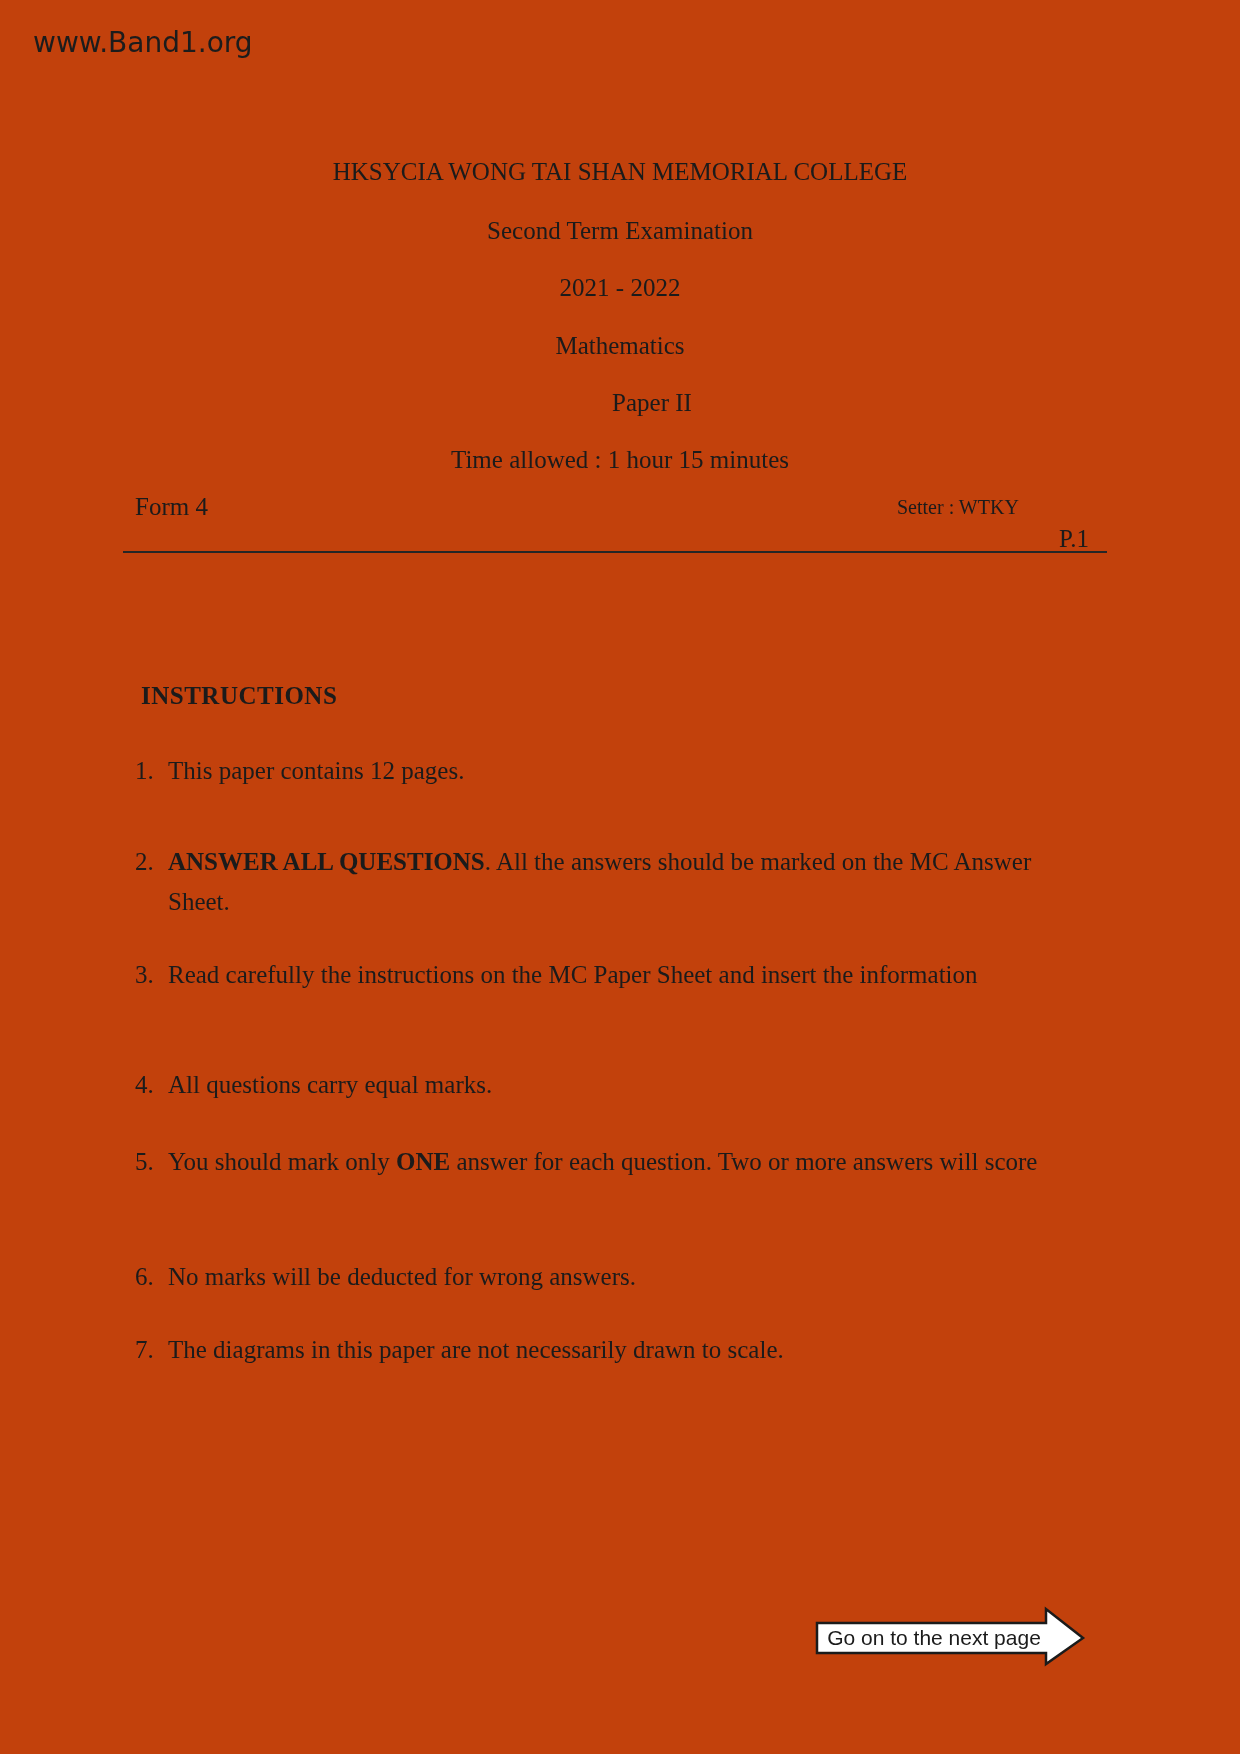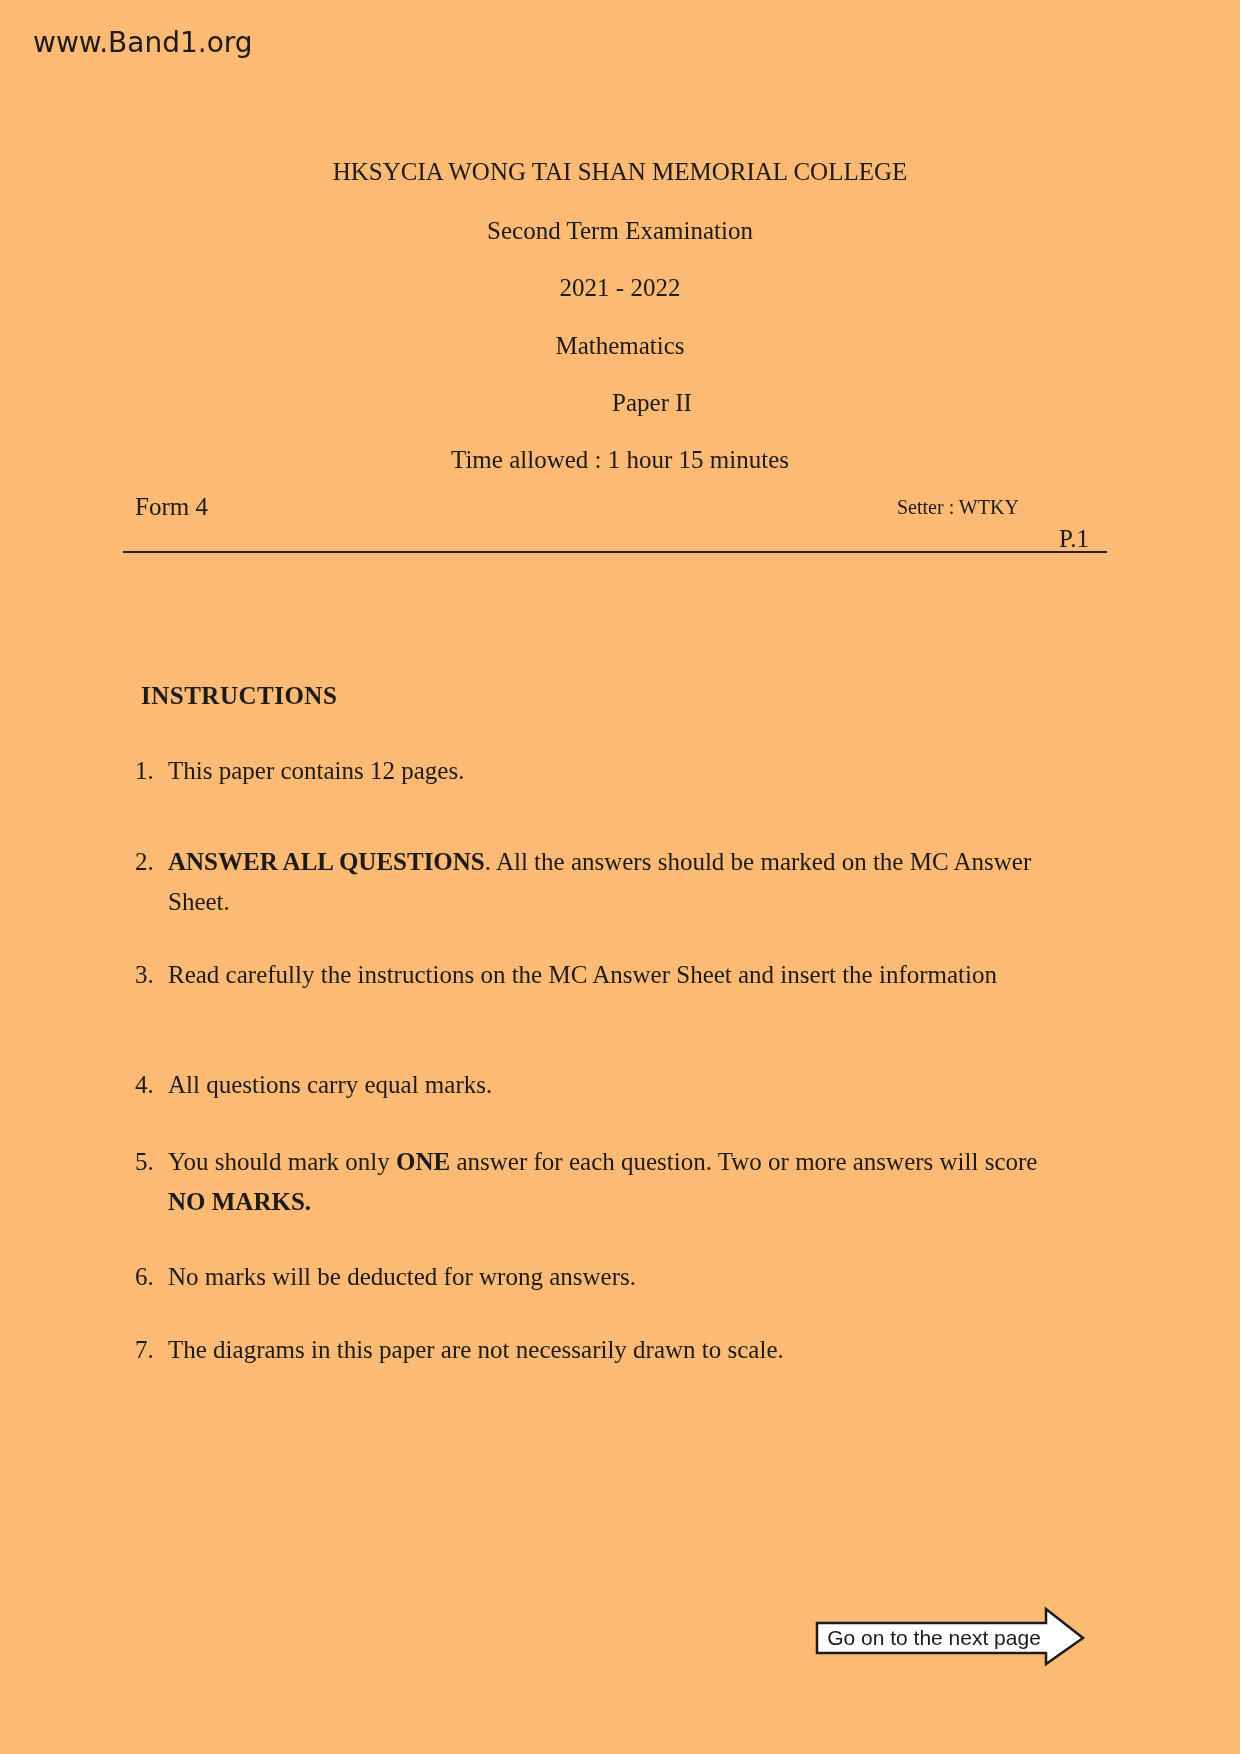--- a/index.html
+++ b/index.html
@@ -1,21 +1,21 @@
 <!DOCTYPE html>
 <html><head>
 <meta charset="utf-8">
 <style>
   html,body{margin:0;padding:0;background:#e8e8e8;}
   .page{
     position:relative;
     width:1240px;
     height:1754px;
     margin:0 auto;
-    background:#fdba74;
+    background:#c2410c;
     color:#1b1b1b;
     font-family:"Liberation Serif", serif;
     overflow:hidden;
   }
   .abs{position:absolute;}
   .watermark{
     left:33px; top:26px;
     font-family:"DejaVu Sans", sans-serif;
     font-size:28px;
     color:#1c1c1c;
@@ -109,36 +109,35 @@
     <span class="num">2.</span>
     <div class="itext">
       <div class="line"><span class="b">ANSWER ALL QUESTIONS</span><span>. All the answers should be marked on the MC Answer</span></div>
       <div class="line"><span>Sheet.</span></div>
     </div>
   </div>
 
   <div class="abs item i3">
     <span class="num">3.</span>
     <div class="itext">
-      <div class="line"><span>Read carefully the instructions on the MC Answer Sheet and insert the information</span></div>
+      <div class="line"><span>Read carefully the instructions on the MC Paper Sheet and insert the information</span></div>
     </div>
   </div>
 
   <div class="abs item i4">
     <span class="num">4.</span>
     <div class="itext">
       <div class="line"><span>All questions carry equal marks.</span></div>
     </div>
   </div>
 
   <div class="abs item i5">
     <span class="num">5.</span>
     <div class="itext">
       <div class="line"><span>You should mark only </span><span class="b">ONE</span><span> answer for each question. Two or more answers will score</span></div>
-      <div class="line"><span class="b">NO MARKS.</span></div>
     </div>
   </div>
 
   <div class="abs item i6">
     <span class="num">6.</span>
     <div class="itext">
       <div class="line"><span>No marks will be deducted for wrong answers.</span></div>
     </div>
   </div>
 

